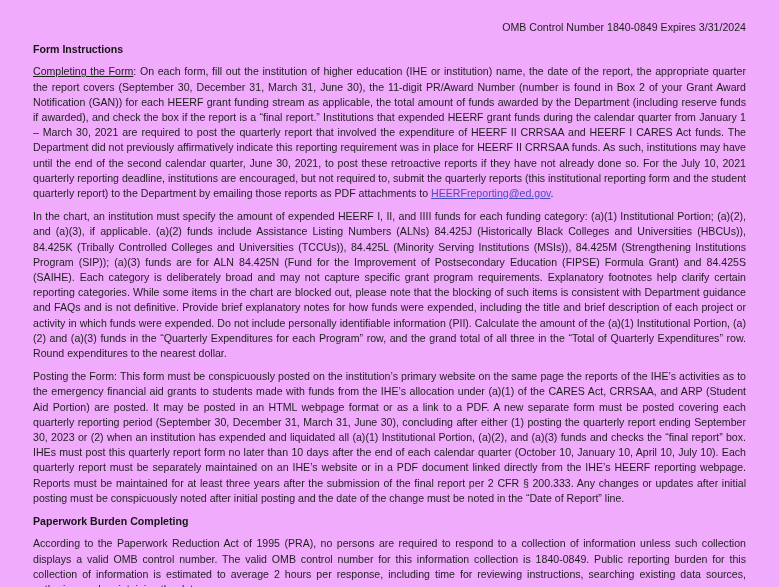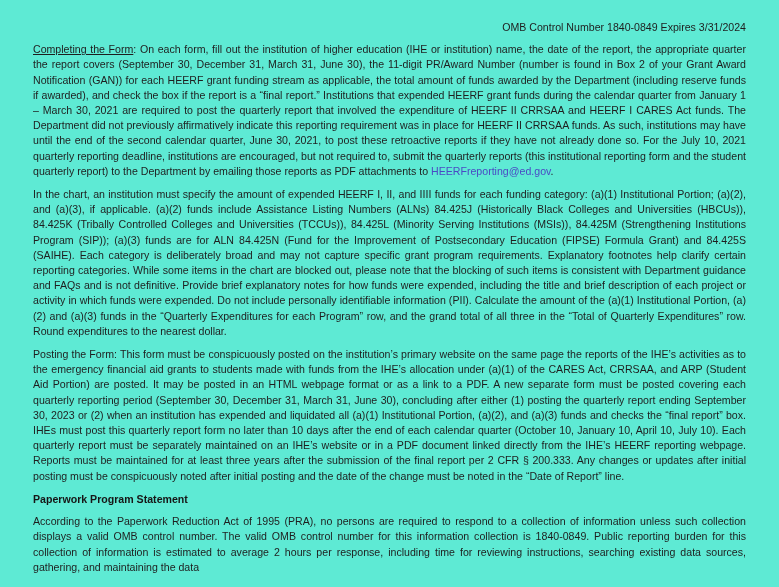--- a/index.html
+++ b/index.html
@@ -1,20 +1,20 @@
 <!DOCTYPE html>
 <html><head>
 <meta charset="utf-8">
 <style>
   * { margin: 0; padding: 0; box-sizing: border-box; }
   html, body { background: #ffffff; }
   .page {
     width: 779px;
     height: 587px;
-    background: #5eead4;
+    background: #f0abfc;
     padding: 20px 33px 6px 33px;
     font-family: "Liberation Sans", sans-serif;
     font-size: 10.6px;
     line-height: 15.2px;
     color: #1e1e1e;
     overflow: hidden;
     position: relative;
   }
   .omb-line {
     text-align: right;
@@ -30,34 +30,36 @@
     text-align: justify;
     margin: 7px 0 8px 0;
   }
   .lead-underline {
     text-decoration: underline;
   }
   .lead-italic {
   }
   a.doc-link {
     color: #4a4ac4;
+    text-decoration: underline;
     cursor: pointer;
   }
 </style>
 </head>
 <body>
 
 <div class="page">
 
   <div class="omb-line">OMB Control Number 1840-0849 Expires 3/31/2024</div>
 
+  <div class="heading">Form Instructions</div>
 
   <p class="para"><span class="lead-underline">Completing the Form</span><span>: </span><span>On each form, fill out the institution of higher education (IHE or institution) name, the date of the report, the appropriate quarter the report covers (September 30, December 31, March 31, June 30), the 11-digit PR/Award Number (number is found in Box 2 of your Grant Award Notification (GAN)) for each HEERF grant funding stream as applicable, the total amount of funds awarded by the Department (including reserve funds if awarded), and check the box if the report is a “final report.” Institutions that expended HEERF grant funds during the calendar quarter from January 1 – March 30, 2021 are required to post the quarterly report that involved the expenditure of HEERF II CRRSAA and HEERF I CARES Act funds. The Department did not previously affirmatively indicate this reporting requirement was in place for HEERF II CRRSAA funds. As such, institutions may have until the end of the second calendar quarter, June 30, 2021, to post these retroactive reports if they have not already done so. For the July 10, 2021 quarterly reporting deadline, institutions are encouraged, but not required to, submit the quarterly reports (this institutional reporting form and the student quarterly report) to the Department by emailing those reports as PDF attachments to </span><a class="doc-link">HEERFreporting@ed.gov</a><span>.</span></p>
 
   <p class="para"><span>In the chart, an institution must specify the amount of expended HEERF I, II, and IIII funds for each funding category: (a)(1) Institutional Portion; (a)(2), and (a)(3), if applicable. (a)(2) funds include Assistance Listing Numbers (ALNs) 84.425J (Historically Black Colleges and Universities (HBCUs)), 84.425K (Tribally Controlled Colleges and Universities (TCCUs)), 84.425L (Minority Serving Institutions (MSIs)), 84.425M (Strengthening Institutions Program (SIP)); (a)(3) funds are for ALN 84.425N (Fund for the Improvement of Postsecondary Education (FIPSE) Formula Grant) and 84.425S (SAIHE). Each category is deliberately broad and may not capture specific grant program requirements. Explanatory footnotes help clarify certain reporting categories. While some items in the chart are blocked out, please note that the blocking of such items is consistent with Department guidance and FAQs and is not definitive. Provide brief explanatory notes for how funds were expended, including the title and brief description of each project or activity in which funds were expended. Do not include personally identifiable information (PII). Calculate the amount of the (a)(1) Institutional Portion, (a)(2) and (a)(3) funds in the “Quarterly Expenditures for each Program” row, and the grand total of all three in the “Total of Quarterly Expenditures” row. Round expenditures to the nearest dollar.</span></p>
 
   <p class="para"><span class="lead-italic">Posting the Form</span><span>: </span><span>This form must be conspicuously posted on the institution’s primary website on the same page the reports of the IHE’s activities as to the emergency financial aid grants to students made with funds from the IHE’s allocation under (a)(1) of the CARES Act, CRRSAA, and ARP (Student Aid Portion) are posted. It may be posted in an HTML webpage format or as a link to a PDF. A new separate form must be posted covering each quarterly reporting period (September 30, December 31, March 31, June 30), concluding after either (1) posting the quarterly report ending September 30, 2023 or (2) when an institution has expended and liquidated all (a)(1) Institutional Portion, (a)(2), and (a)(3) funds and checks the “final report” box. IHEs must post this quarterly report form no later than 10 days after the end of each calendar quarter (October 10, January 10, April 10, July 10). Each quarterly report must be separately maintained on an IHE’s website or in a PDF document linked directly from the IHE’s HEERF reporting webpage. Reports must be maintained for at least three years after the submission of the final report per 2 CFR § 200.333. Any changes or updates after initial posting must be conspicuously noted after initial posting and the date of the change must be noted in the “Date of Report” line.</span></p>
 
-  <div class="heading">Paperwork Program Statement</div>
+  <div class="heading">Paperwork Burden Completing</div>
 
   <p class="para"><span>According to the Paperwork Reduction Act of 1995 (PRA), no persons are required to respond to a collection of information unless such collection displays a valid OMB control number. The valid OMB control number for this information collection is 1840-0849. Public reporting burden for this collection of information is estimated to average 2 hours per response, including time for reviewing instructions, searching existing data sources, gathering, and maintaining the data</span></p>
 
 </div>
 
 </body></html>

